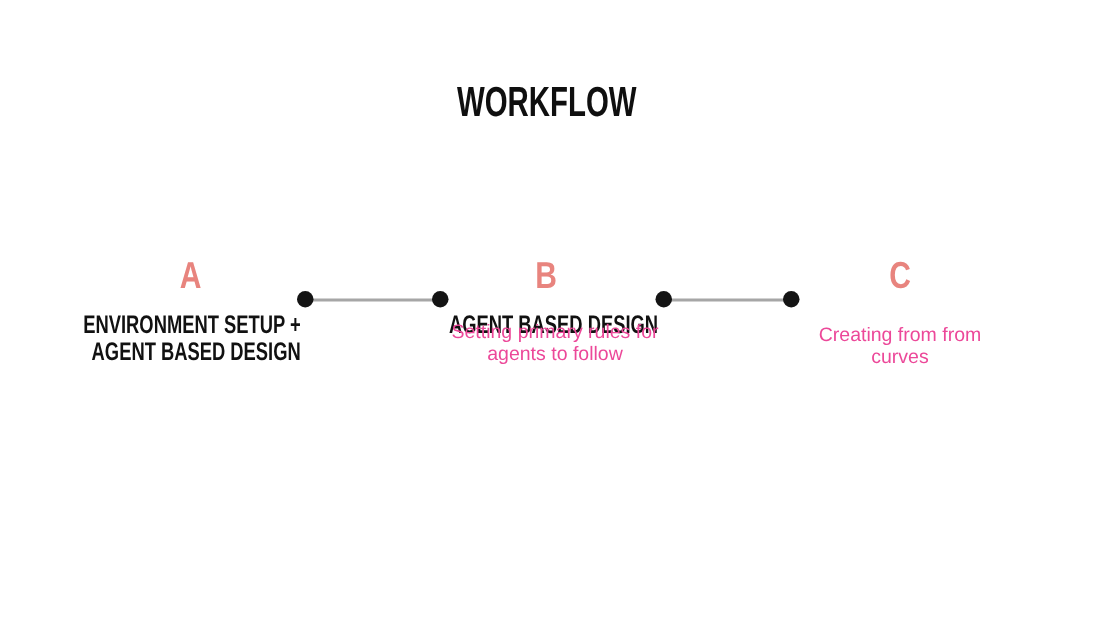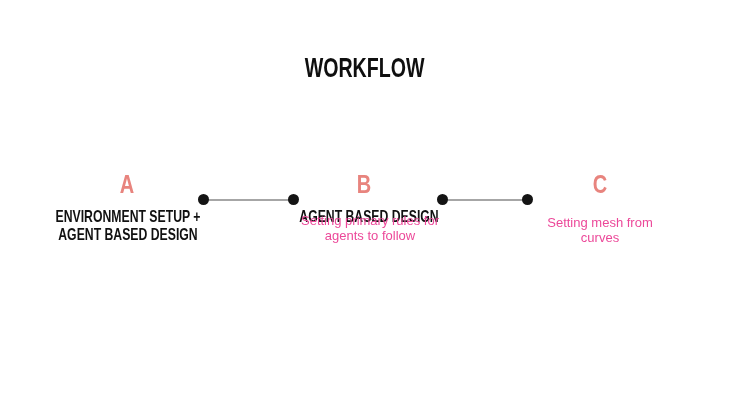--- a/index.html
+++ b/index.html
@@ -82,38 +82,38 @@
 
 <div class="slide">
 
   <div class="page-title">
     <span class="condense">WORKFLOW</span>
   </div>
 
   <div class="abs-center step-letter" style="left:127px; top:110px;">
     <span class="condense">A</span>
   </div>
-  <div class="abs-center step-heading" style="left:128px; top:148px;">
+  <div class="abs-center step-heading" style="left:128px; top:148px;text-align:right;">
     <span class="condense">ENVIRONMENT SETUP +
 AGENT BASED DESIGN</span>
   </div>
 
   <div class="abs-center step-letter" style="left:364px; top:110px;">
     <span class="condense">B</span>
   </div>
   <div class="abs-center step-heading" style="left:369px; top:148px;">
     <span class="condense">AGENT BASED DESIGN</span>
   </div>
   <div class="abs-center step-desc" style="left:370px; top:172px;">Setting primary rules for
 agents to follow</div>
 
   <div class="abs-center step-letter" style="left:600px; top:110px;">
     <span class="condense">C</span>
   </div>
-  <div class="abs-center step-desc" style="left:600px; top:174px;">Setting mesh from curves</div>
+  <div class="abs-center step-desc" style="left:600px; top:174px;">Creating from from curves</div>
 
   <div class="connector-line" style="left:204px; top:157px; width:89px;"></div>
   <div class="connector-line" style="left:443px; top:157px; width:84px;"></div>
   <div class="connector-dot" style="left:198px; top:152px;"></div>
   <div class="connector-dot" style="left:288px; top:152px;"></div>
   <div class="connector-dot" style="left:437px; top:152px;"></div>
   <div class="connector-dot" style="left:522px; top:152px;"></div>
 
 </div>
 

